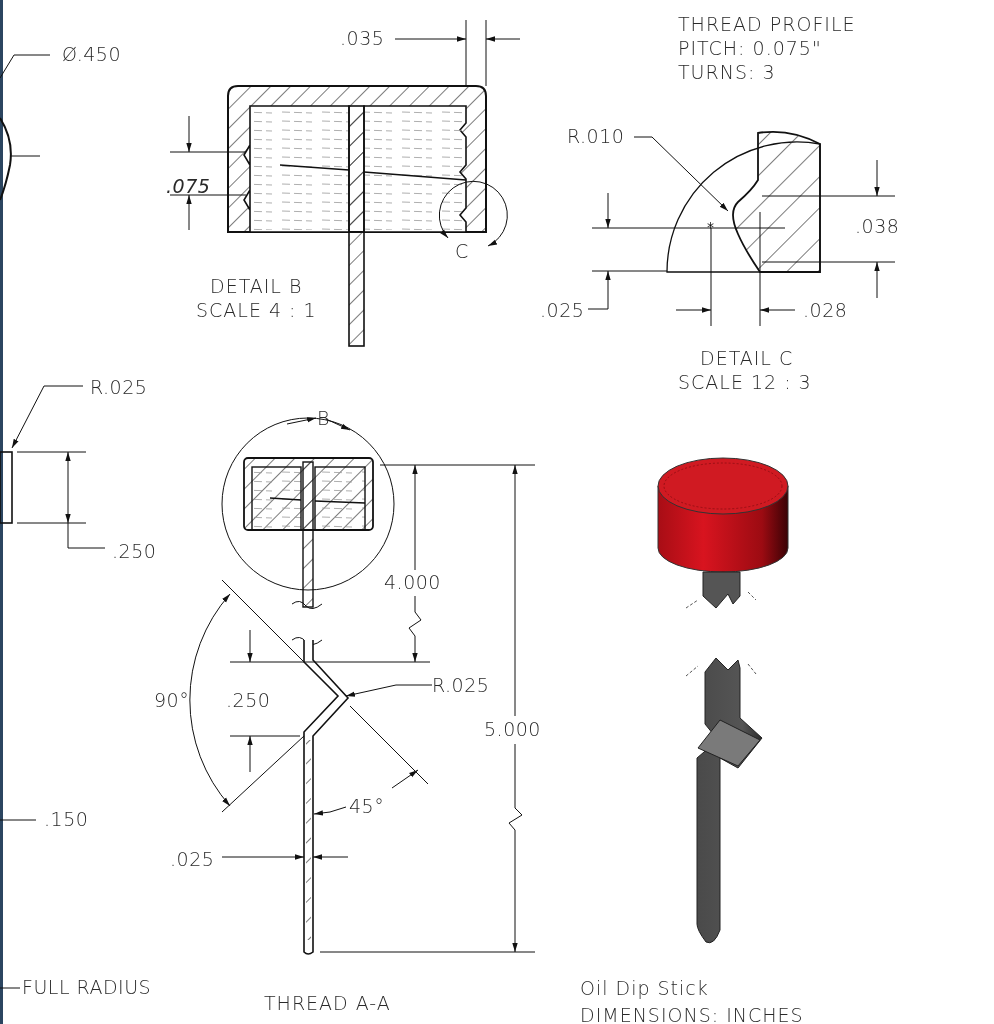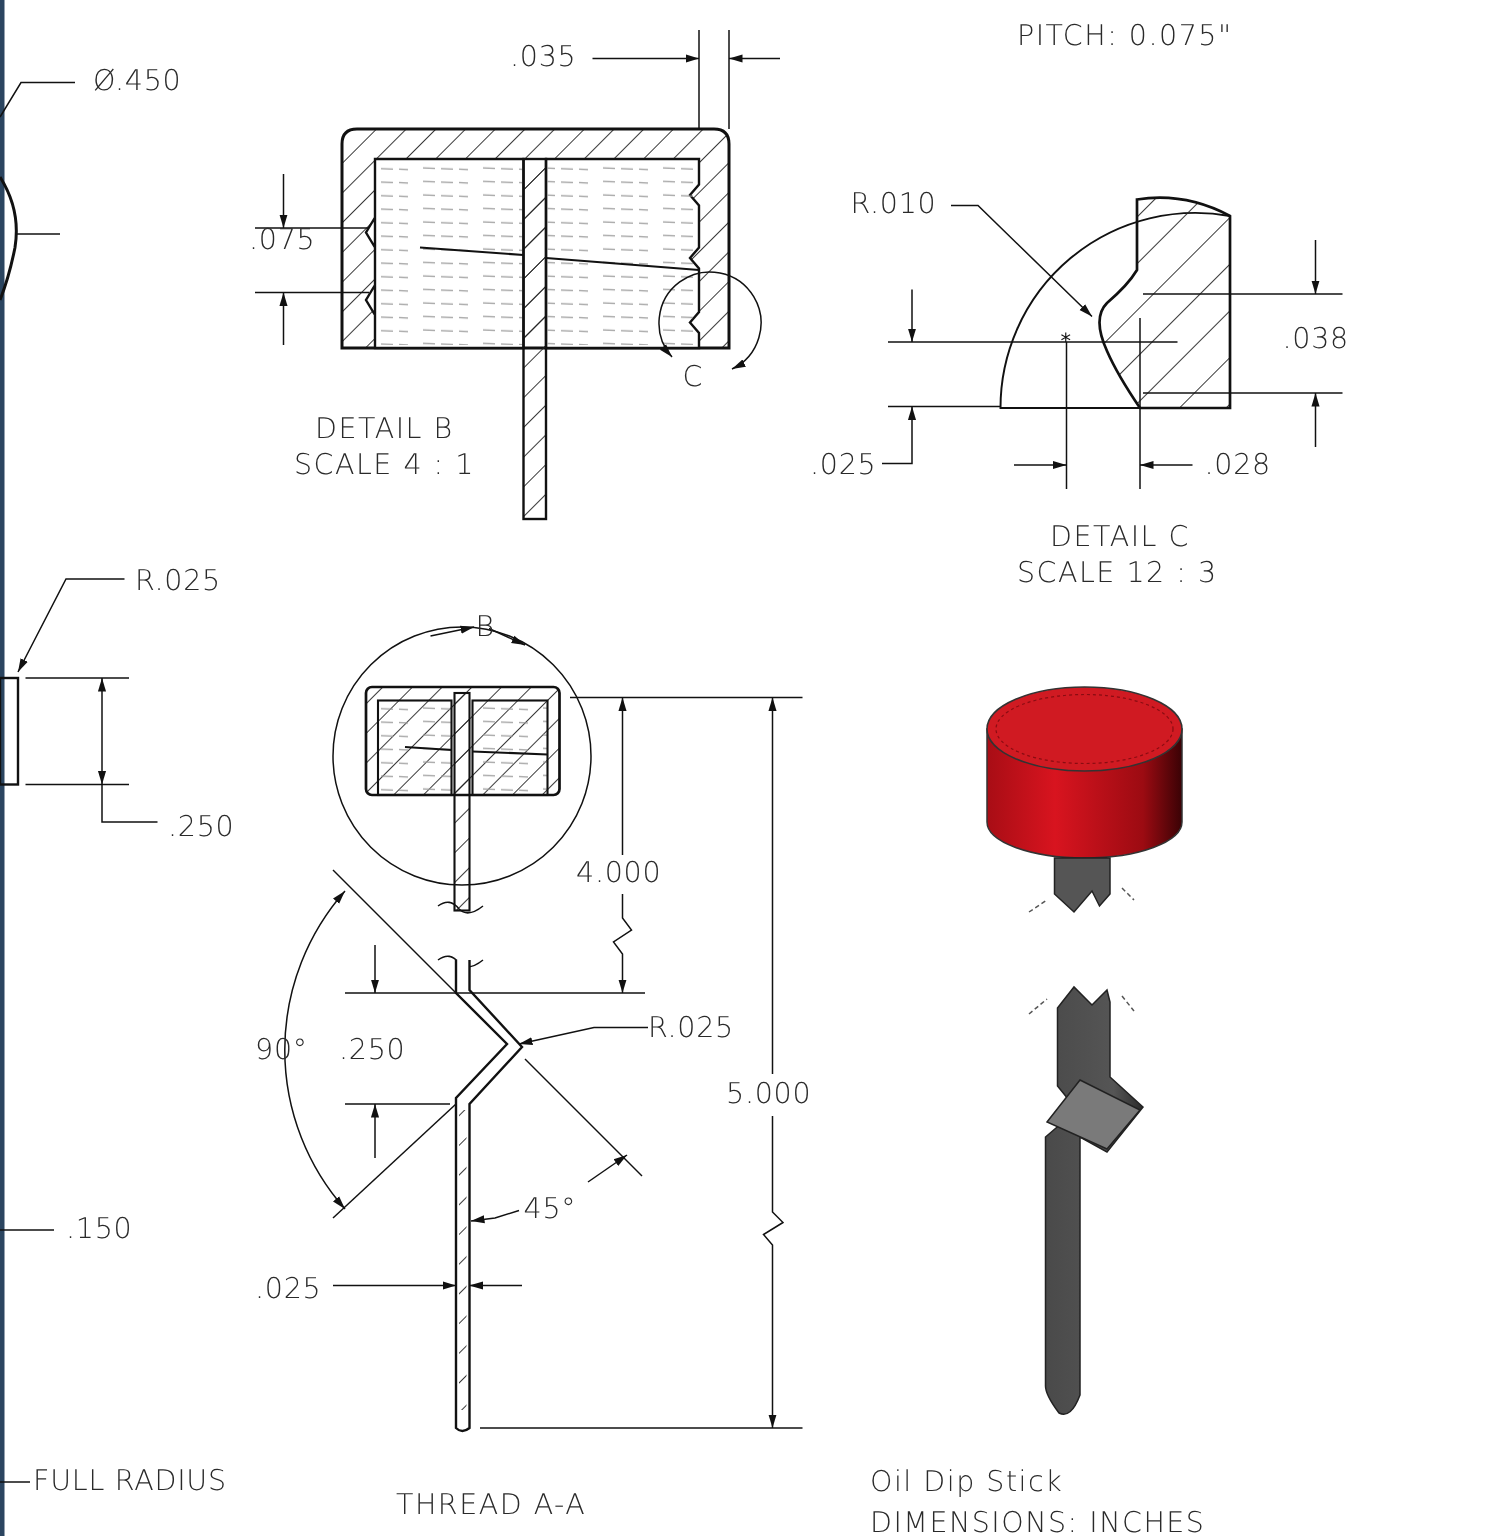--- a/index.html
+++ b/index.html
@@ -143,39 +143,41 @@
   </g>
 </svg>
 
 <span class="lbl dim" style="left:62px;top:43px;">Ø.450</span>
 <span class="lbl dim" style="left:90px;top:376px;">R.025</span>
 <span class="lbl dim" style="left:112px;top:540px;">.250</span>
 <span class="lbl dim" style="left:44px;top:808px;">.150</span>
 <span class="lbl dim" style="left:22px;top:976px;">FULL RADIUS</span>
 
 <span class="lbl dim" style="left:340px;top:27px;">.035</span>
-<span class="lbl dim" style="left:166px;top:149px;">.075</span>
+<span class="lbl dim" style="left:166px;top:175px;font-style:italic;">.075</span>
 <span class="lbl dim" style="left:455px;top:240px;">C</span>
 <span class="lbl title" style="left:210px;top:274px;">DETAIL B</span>
 <span class="lbl title" style="left:196px;top:298px;">SCALE 4 : 1</span>
 
 <div class="lbl title" style="left:678px;top:12px;">
+  <div>THREAD PROFILE</div>
   <div>PITCH: 0.075"</div>
+  <div>TURNS: 3</div>
 </div>
 <span class="lbl dim" style="left:567px;top:125px;">R.010</span>
 <span class="lbl dim" style="left:855px;top:215px;text-align:center;">.038</span>
 <span class="lbl dim" style="left:540px;top:299px;">.025</span>
 <span class="lbl dim" style="left:803px;top:299px;">.028</span>
 <span class="lbl title" style="left:700px;top:346px;">DETAIL C</span>
 <span class="lbl title" style="left:678px;top:370px;">SCALE 12 : 3</span>
 
 <span class="lbl dim" style="left:317px;top:407px;">B</span>
 <span class="lbl dim" style="left:384px;top:571px;">4.000</span>
 <span class="lbl dim" style="left:432px;top:674px;">R.025</span>
-<span class="lbl dim" style="left:170px;top:689px;">90°</span>
+<span class="lbl dim" style="left:154px;top:689px;">90°</span>
 <span class="lbl dim" style="left:226px;top:689px;">.250</span>
 <span class="lbl dim" style="left:484px;top:718px;text-align:center;">5.000</span>
 <span class="lbl dim" style="left:349px;top:795px;">45°</span>
 <span class="lbl dim" style="left:170px;top:848px;">.025</span>
 <span class="lbl title" style="left:264px;top:991px;">THREAD A-A</span>
 
 <span class="lbl title" style="left:580px;top:976px;">Oil Dip Stick</span>
 <span class="lbl title" style="left:580px;top:1003px;">DIMENSIONS: INCHES</span>
 
 </body></html>

